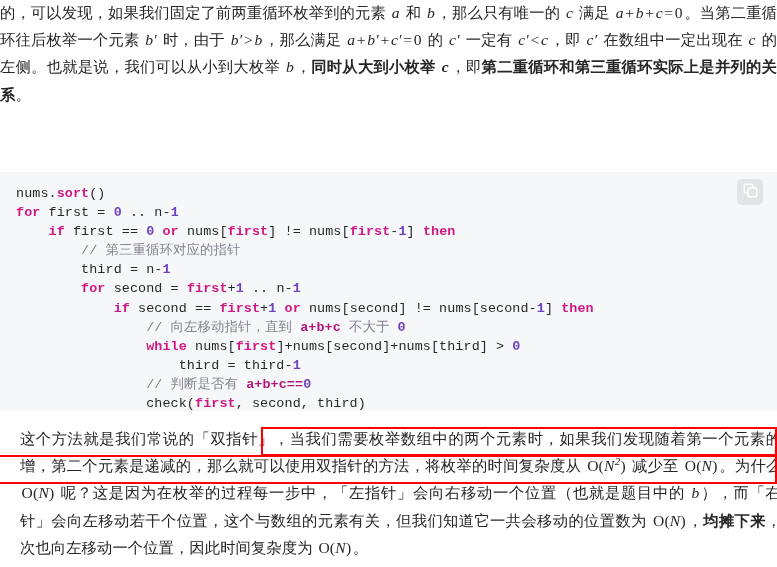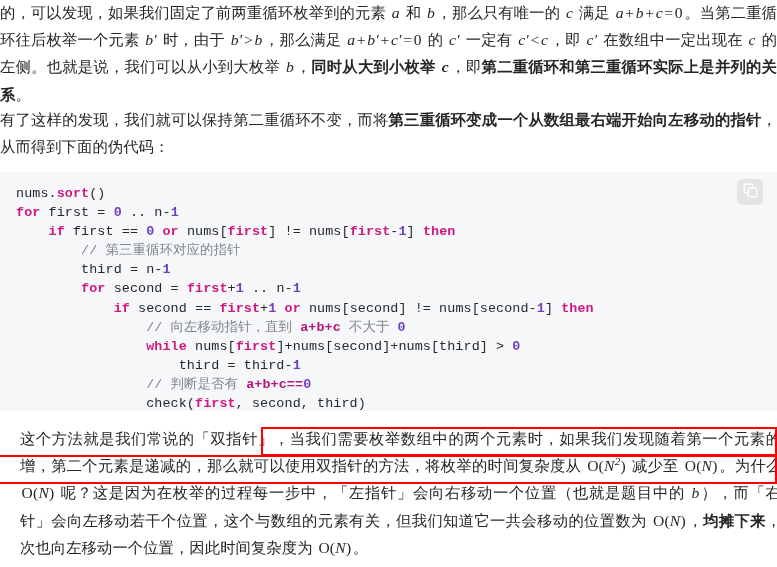--- a/index.html
+++ b/index.html
@@ -142,23 +142,20 @@
 </style>
 </head>
 <body>
 
 <div class="page">
 
   <div id="para-1">
     <p class="para"><span>的，可以发现，如果我们固定了前两重循环枚举到的元素 </span><span class="math">a</span><span> 和 </span><span class="math">b</span><span>，那么只有唯一的 </span><span class="math">c</span><span> 满足 </span><span class="math">a<span class="op">+</span>b<span class="op">+</span>c<span class="op">=</span><span class="num">0</span></span><span>。当第二重循环往后枚举一个元素 </span><span class="math">b<span class="prime">′</span></span><span> 时，由于 </span><span class="math">b<span class="prime">′</span><span class="op">&gt;</span>b</span><span>，那么满足 </span><span class="math">a<span class="op">+</span>b<span class="prime">′</span><span class="op">+</span>c<span class="prime">′</span><span class="op">=</span><span class="num">0</span></span><span> 的 </span><span class="math">c<span class="prime">′</span></span><span> 一定有 </span><span class="math">c<span class="prime">′</span><span class="op">&lt;</span>c</span><span>，即 </span><span class="math">c<span class="prime">′</span></span><span> 在数组中一定出现在 </span><span class="math">c</span><span> 的左侧。也就是说，我们可以从小到大枚举 </span><span class="math">b</span><span>，</span><span class="b">同时从大到小枚举 </span><span class="math b">c</span><span>，即</span><span class="b">第二重循环和第三重循环实际上是并列的关系</span><span>。</span></p>
   </div>
 
-  <div id="para-2">
-    <p class="para"><span>有了这样的发现，我们就可以保持第二重循环不变，而将</span><span class="b">第三重循环变成一个从数组最右端开始向左移动的指针</span><span>，从而得到下面的伪代码：</span></p>
-  </div>
 
   <div id="code-block">
     <pre class="code"><span class="pl">nums.</span><span class="id">sort</span><span class="pl">()</span>
 <span class="kw">for</span><span class="pl"> first = </span><span class="num">0</span><span class="pl"> .. n-</span><span class="num">1</span>
 <span class="pl">    </span><span class="kw">if</span><span class="pl"> first == </span><span class="num">0</span><span class="pl"> </span><span class="kw">or</span><span class="pl"> nums[</span><span class="id">first</span><span class="pl">] != nums[</span><span class="id">first</span><span class="pl">-</span><span class="num">1</span><span class="pl">] </span><span class="kw">then</span>
 <span class="pl">        </span><span class="cmt">// 第三重循环对应的指针</span>
 <span class="pl">        third = n-</span><span class="num">1</span>
 <span class="pl">        </span><span class="kw">for</span><span class="pl"> second = </span><span class="id">first</span><span class="pl">+</span><span class="num">1</span><span class="pl"> .. n-</span><span class="num">1</span>
 <span class="pl">            </span><span class="kw">if</span><span class="pl"> second == </span><span class="id">first</span><span class="pl">+</span><span class="num">1</span><span class="pl"> </span><span class="kw">or</span><span class="pl"> nums[second] != nums[second-</span><span class="num">1</span><span class="pl">] </span><span class="kw">then</span>
 <span class="pl">                </span><span class="cmt">// 向左移动指针，直到 </span><span class="cmtb">a+b+c</span><span class="cmt"> 不大于 </span><span class="num">0</span>

